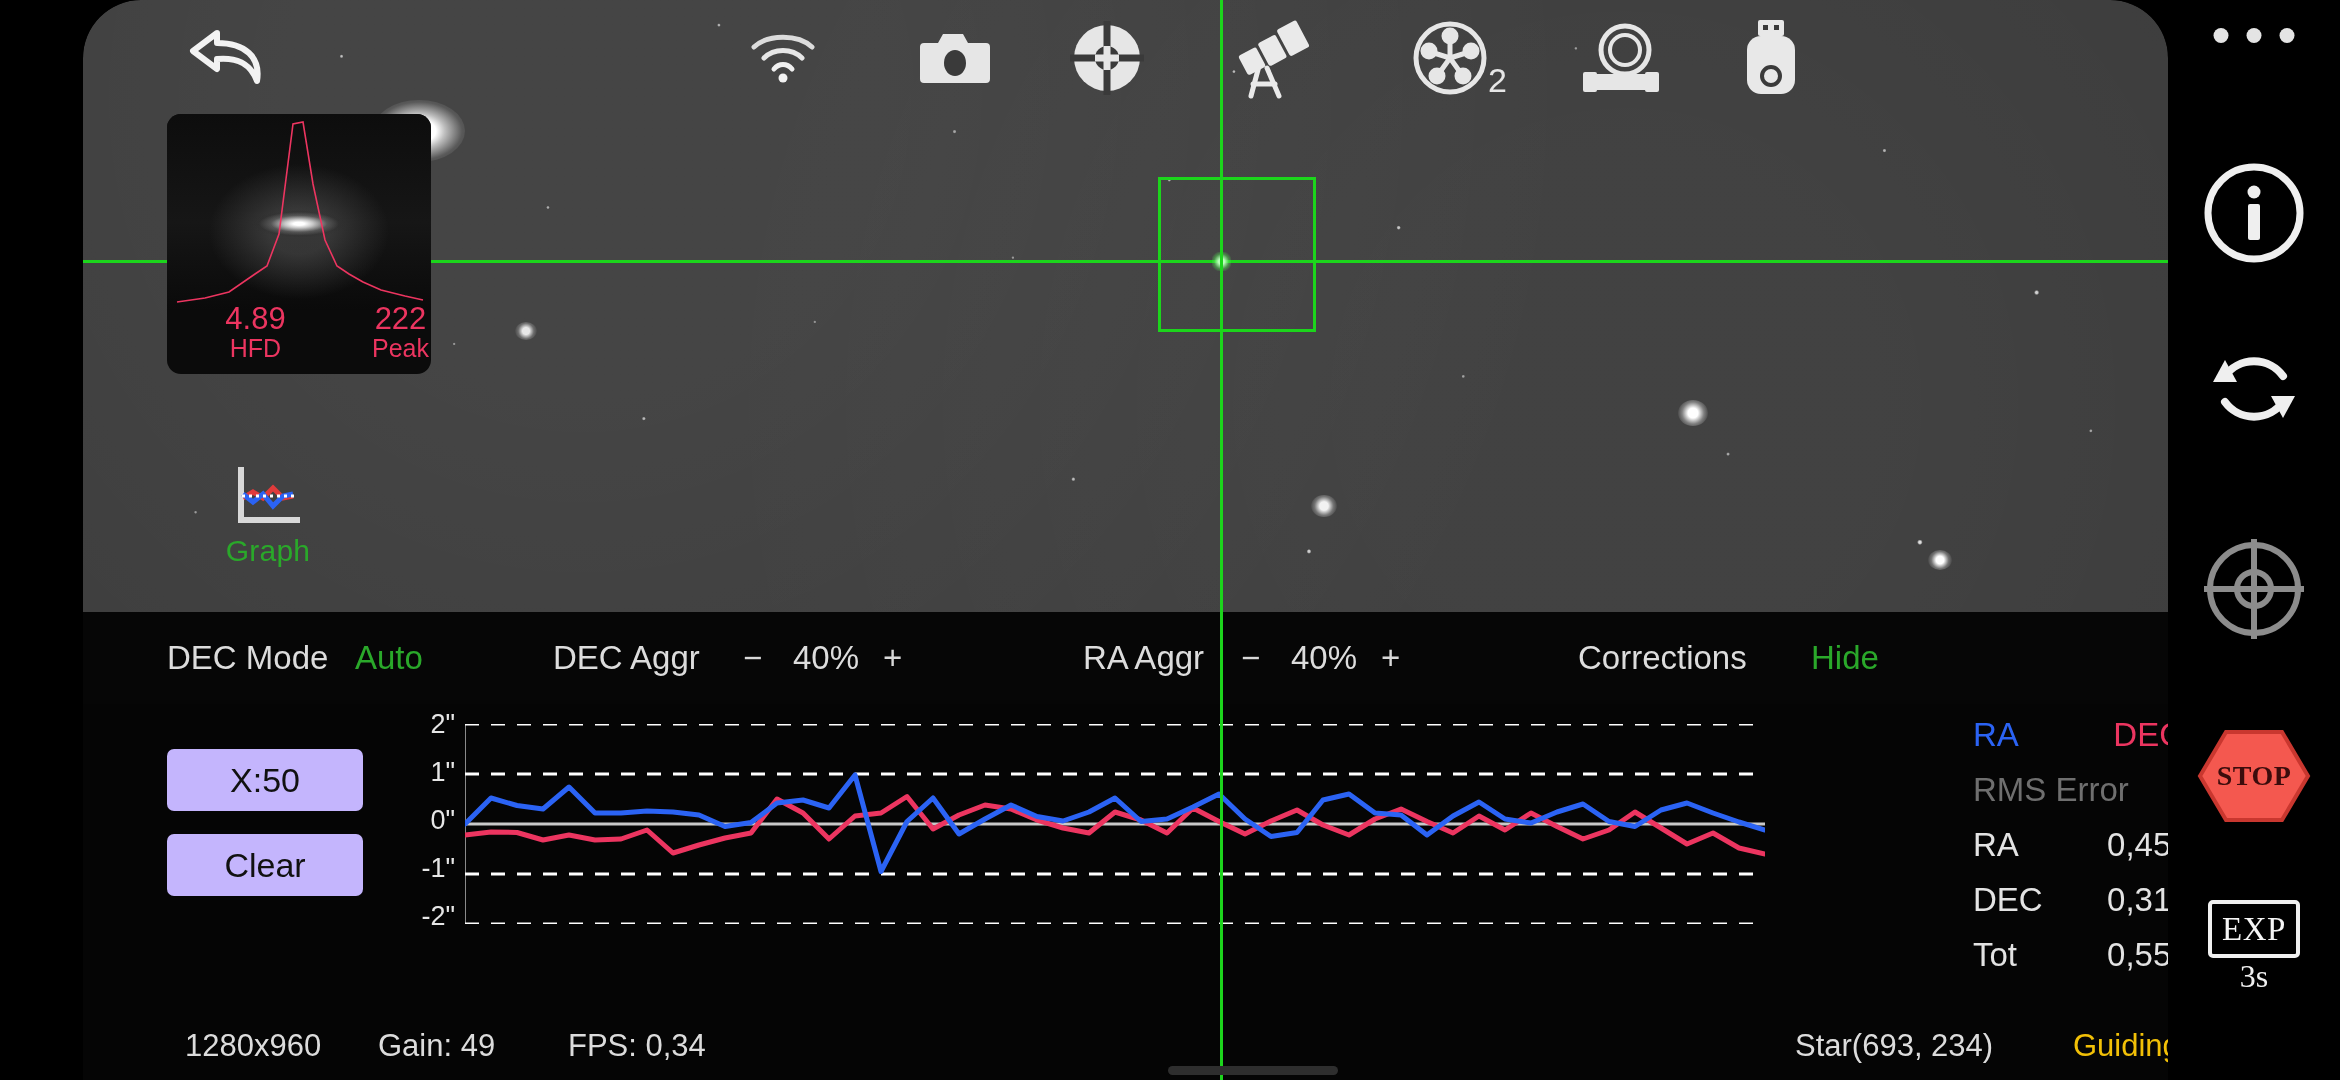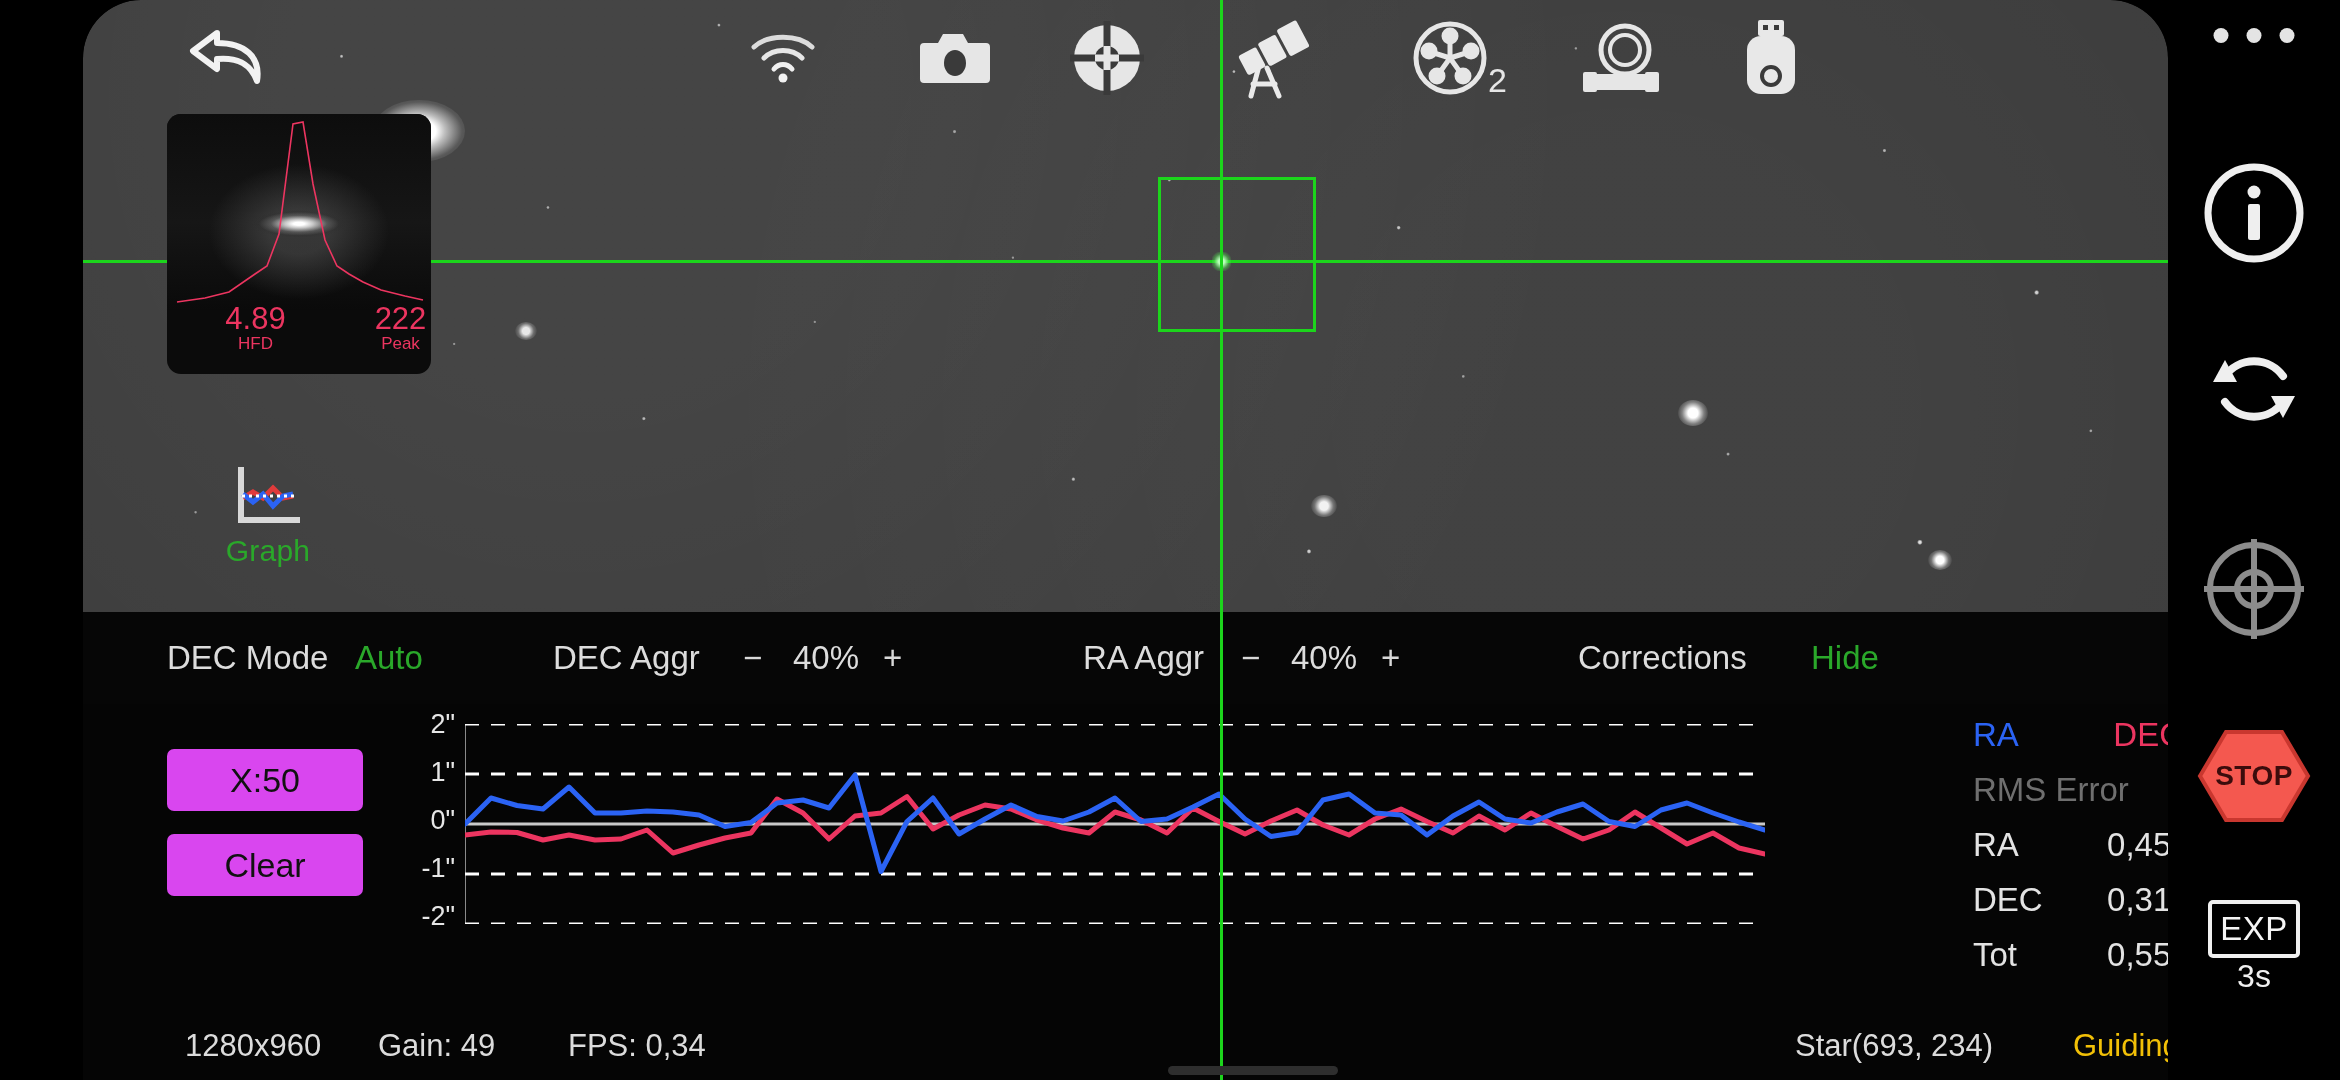--- a/index.html
+++ b/index.html
@@ -97,21 +97,21 @@
       linear-gradient(180deg,#0d0d0d 0%,#161616 55%,#0a0a0a 100%);
   }
   .profile-curve{ position:absolute; left:0; top:0; width:264px; height:196px; }
   .profile-vals{
     position:absolute; left:0; top:188px; width:306px; height:72px;
     display:flex;
     padding-left:16px;
   }
   .pv-col{ flex:1; text-align:center; color:#ec3560; line-height:1.08; }
   .pv-num{ font-size:31px; }
-  .pv-lab{ font-size:17px; }
+  .pv-lab{ font-size:25px; }
 
   
   .graph-btn{ position:absolute; left:130px; top:466px; width:110px; }
   .graph-btn .gi{ width:70px; height:62px; margin:0 auto; position:relative; }
   .graph-btn .glabel{
     margin-top:6px; text-align:center; color:#2aa82a; font-size:30px; letter-spacing:.2px;
   }
 
   
   .ctrl-row{
@@ -119,21 +119,21 @@
     color:#dcdcdc; font-size:33px;
   }
   .ctrl-row .c{ position:absolute; top:50%; transform:translateY(-50%); white-space:nowrap; }
   .c-green{ color:#2aa82a; }
   .c-sign{ color:#d8d8d8; font-size:33px; }
 
   
   .lower{ position:absolute; left:0; top:704px; width:2085px; height:376px; background:#050505; }
 
   .btn-white{
-    position:absolute; background:#d946ef; color:#111; border-radius:7px;
+    position:absolute; background:#c4b5fd; color:#111; border-radius:7px;
     display:flex; align-items:center; justify-content:center; font-size:34px;
   }
   #x50-btn{ left:84px; top:45px; width:196px; height:62px; }
   #clear-btn{ left:84px; top:130px; width:196px; height:62px; }
 
   
   .graph-wrap{ position:absolute; left:340px; top:20px; width:1530px; height:230px; }
   .ylab{
     position:absolute; right:1498px; color:#e6e6e6; font-size:27px; text-align:right;
     width:70px; transform:translateY(-50%);
@@ -151,21 +151,21 @@
 
   
   .status{
     position:absolute; left:0; top:1012px; width:2085px; height:68px;
     color:#dcdcdc; font-size:31px;
   }
   .status .s{ position:absolute; top:50%; transform:translateY(-50%); white-space:nowrap; }
   .s-guiding{ color:#f2c007; }
 
   
-  .rail{ position:absolute; left:2168px; top:0; width:172px; height:1080px; background:#000; }
+  .rail{ position:absolute; left:2168px; top:0; width:172px; height:1080px; background:#000;font-family:Liberation Serif, serif; }
   .rail-item{ position:absolute; left:50%; transform:translateX(-50%); display:flex;
               flex-direction:column; align-items:center; }
   .exp-box{
     width:92px; height:58px; border:4px solid #f0f0f0; border-radius:5px;
     display:flex; align-items:center; justify-content:center;
     color:#f5f5f5; font-size:33px; letter-spacing:.5px;
   }
   .exp-val{ color:#f0f0f0; font-size:32px; }
   .stop-txt{
     position:absolute; left:0; top:0; width:100%; height:100%;

